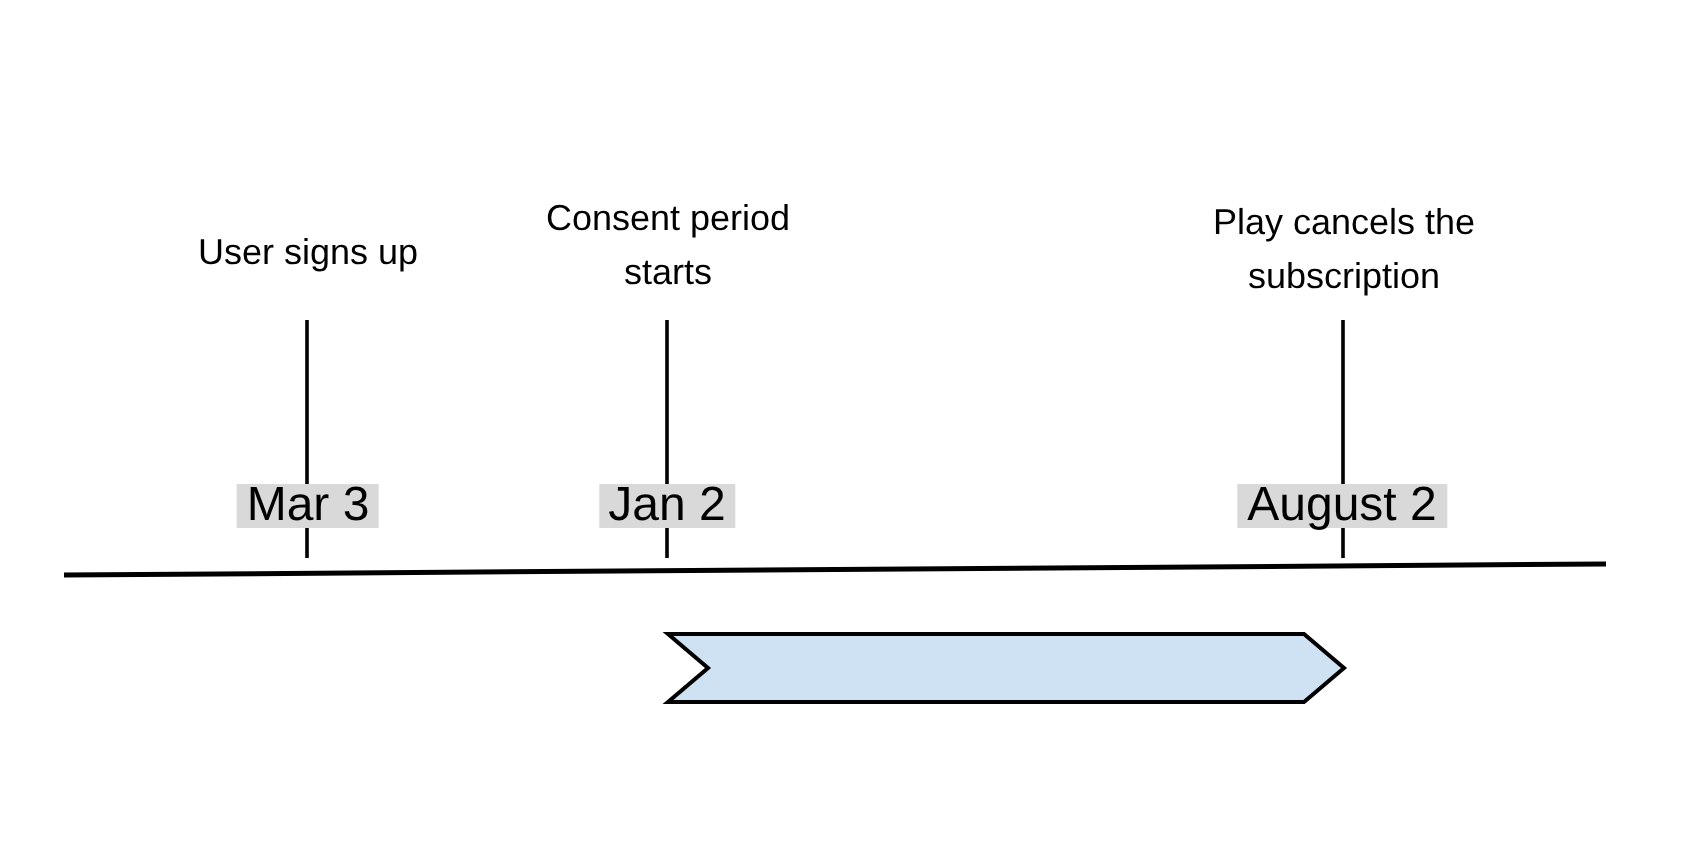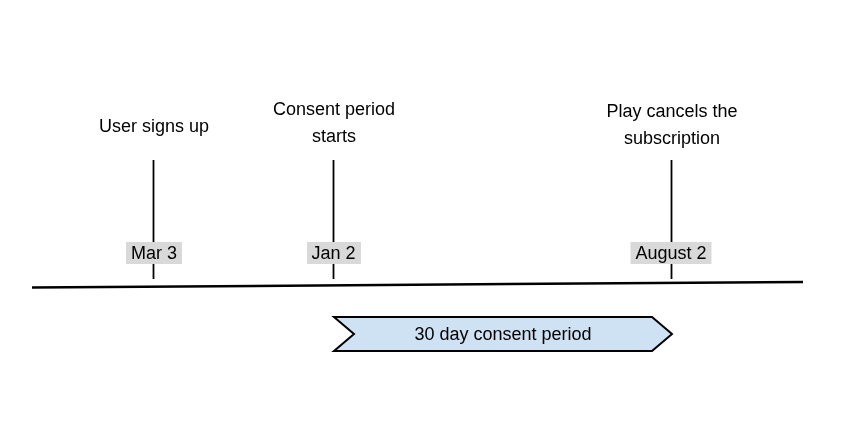--- a/index.html
+++ b/index.html
@@ -43,21 +43,21 @@
     color: var(--text, #000000);
   }
   .date-chip {
     position: absolute;
     transform: translateX(-50%);
     top: 242px;
     height: 22px;
     line-height: 22px;
     padding: 0 5px;
     background: var(--date-label-bg, #d9d9d9);
-    font-size: 18px;
+    font-size: 24px;
     color: var(--text, #000000);
     white-space: nowrap;
   }
   .banner-label {
     position: absolute;
     left: 334px;
     top: 317px;
     width: 338px;
     height: 34px;
     display: flex;
@@ -88,15 +88,14 @@
   <div class="event-label" style="left:672px; top:98px; width:170px;">Play cancels the subscription</div>
 
   <div class="event-label" style="left:334px; top:96px; width:160px;">Consent period starts</div>
 
   <div class="date-chip" style="left:154px;">Mar 3</div>
 
   <div class="date-chip" style="left:333.5px;">Jan 2</div>
 
   <div class="date-chip" style="left:671px;">August 2</div>
 
-  <div class="banner-label">30 day consent period</div>
 
 </div>
 
 </body></html>

